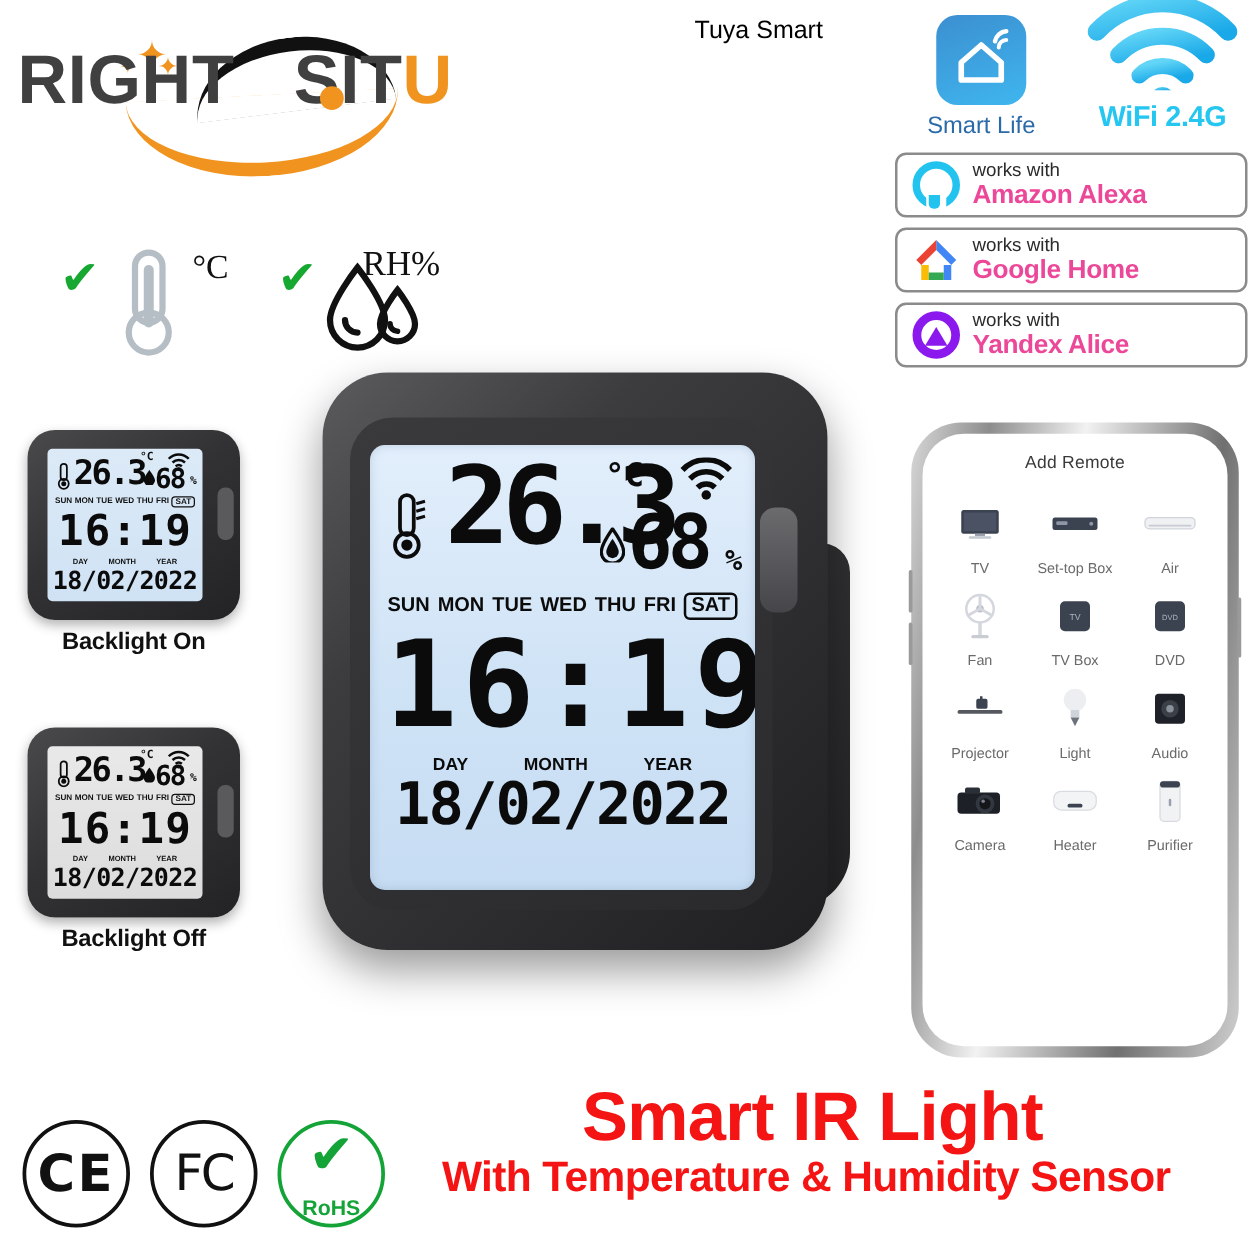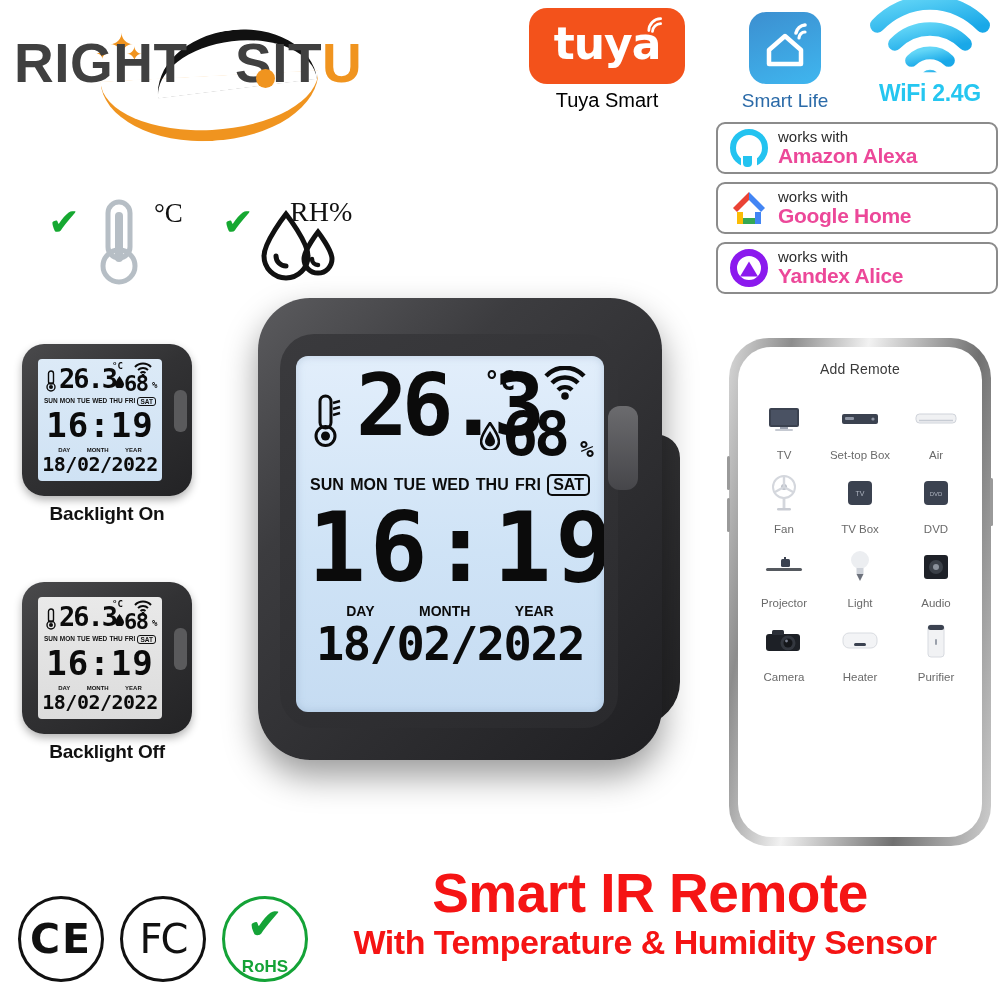--- a/index.html
+++ b/index.html
@@ -248,27 +248,20 @@
     <div class="spark sp1">✦</div>
     <div class="spark sp2">✦</div>
     <div class="spark sp3">✦</div>
     <div class="logo-text">
       <span class="blk">RIGHT</span><span class="blk">&nbsp;&nbsp;&nbsp;</span><span class="blk">SIT</span><span class="org">U</span>
     </div>
     <div class="logo-dot"></div>
   </div>
 
   <div class="tuya-wrap">
-    <div class="tuya-tile">
-      <div class="tuya-word">tuya</div>
-      <svg class="tuya-sig" viewBox="0 0 24 22">
-        <path d="M3 16 A13 13 0 0 1 16 3" fill="none" stroke="#fff" stroke-width="3" stroke-linecap="round"></path>
-        <path d="M7 17 A9 9 0 0 1 16 8.5" fill="none" stroke="#fff" stroke-width="3" stroke-linecap="round"></path>
-      </svg>
-    </div>
     <div class="tuya-label">Tuya Smart</div>
   </div>
 
   <div class="sl-wrap">
     <div class="sl-tile">
       <svg viewBox="0 0 72 72" width="72" height="72">
         <path d="M20 38 L36 24 L52 38 L52 52 L20 52 Z" fill="none" stroke="#fff" stroke-width="4.5" stroke-linejoin="round"></path>
         <path d="M47 21 A10 10 0 0 1 56 13" fill="none" stroke="#fff" stroke-width="3.6" stroke-linecap="round"></path>
         <path d="M50 26 A6 6 0 0 1 56 20" fill="none" stroke="#fff" stroke-width="3.2" stroke-linecap="round"></path>
       </svg>
@@ -652,16 +645,16 @@
     </div>
     <div class="cert">
       <span class="cert-fc">FC</span>
     </div>
     <div class="cert cert-rohs">
       <span class="rohs-check">✔</span>
       <span class="rohs-txt">RoHS</span>
     </div>
   </div>
 
-  <div class="headline">Smart IR Remote</div>
+  <div class="headline">Smart IR Light</div>
   <div class="subline">With Temperature &amp; Humidity Sensor</div>
 
 </div>
 
 </body></html>

